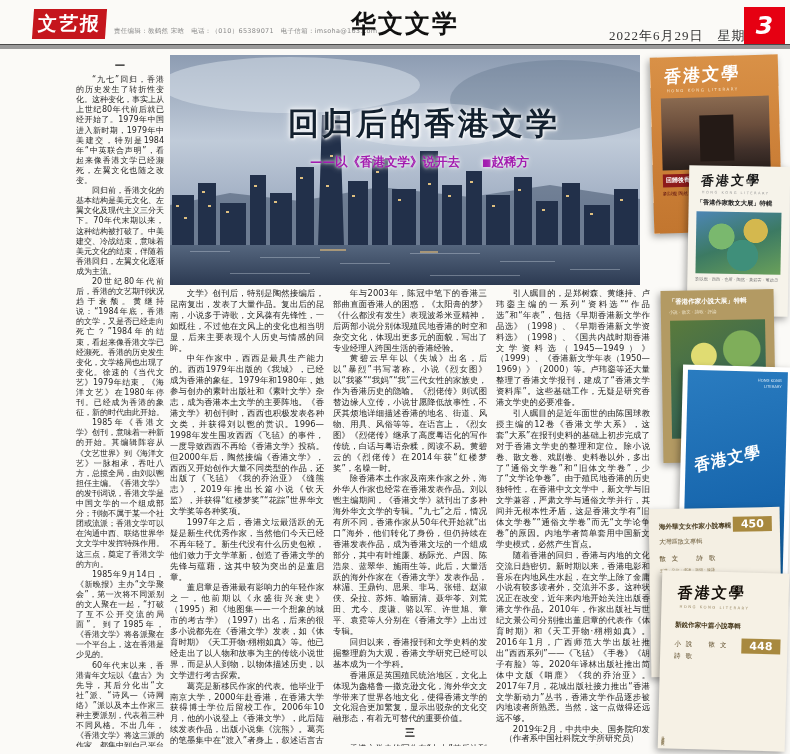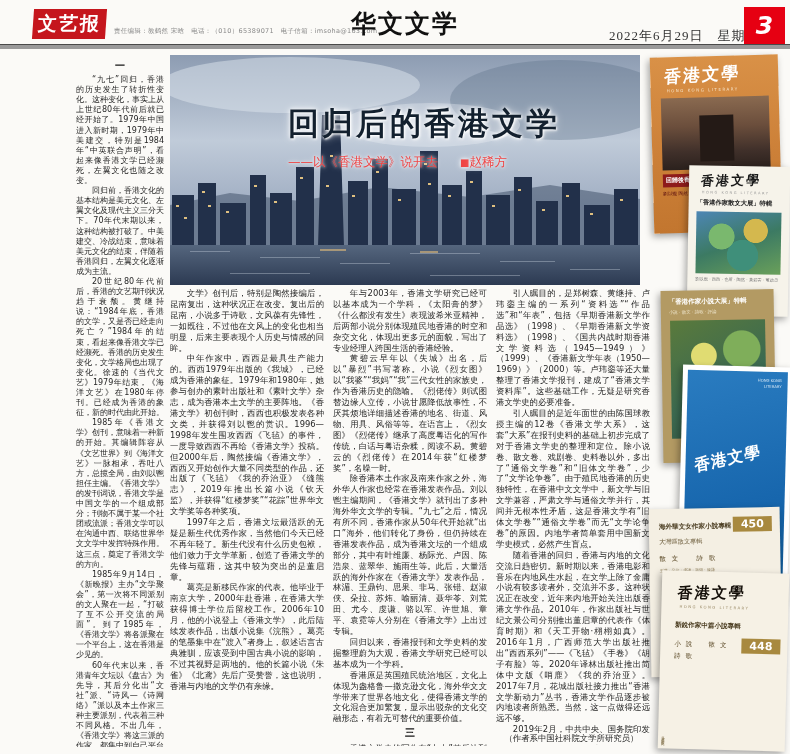--- a/index.html
+++ b/index.html
@@ -18,22 +18,22 @@
     color:#fff;display:flex;align-items:center;justify-content:center;
     font-size:25px;font-weight:bold;font-style:italic;}
   .header-rule{position:absolute;left:0;top:44px;width:790px;height:4px;background:#9a9a9a;border-top:1px solid #4a4a4a;}
 
   
   #photo{position:absolute;left:170px;top:55px;width:470px;height:270px;overflow:hidden;}
   #photo svg{display:block;}
   .title-overlay{position:absolute;left:118px;top:48px;width:360px;pointer-events:none;}
   .article-title{font-size:31px;font-weight:900;color:#13202e;letter-spacing:3px;
     text-shadow:0 0 4px rgba(255,255,255,.95),0 0 9px rgba(255,255,255,.85),1px 1px 2px rgba(255,255,255,.9);}
-  .article-sub-row{margin-top:9px;font-size:12.5px;font-weight:normal;color:#ef4444;
-    text-shadow:0 0 3px rgba(255,255,255,.95),0 0 6px rgba(255,255,255,.8);}
+  .article-sub-row{margin-top:9px;font-size:12.5px;font-weight:bold;color:#a21caf;
+    text-shadow:0 0 3px rgba(255,255,255,.95),0 0 6px rgba(255,255,255,.8);margin-left:22px;}
   .author{margin-left:22px;}
   .author-marker{font-size:10px;}
 
   
   .col{position:absolute;overflow:hidden;color:#262626;text-align:justify;}
   #col-left{left:76px;top:57px;width:88px;height:690px;font-size:8px;line-height:10.1px;}
   #col1{left:170px;top:288px;width:154px;height:458px;font-size:8.4px;line-height:10.9px;}
   #col2{left:333px;top:288px;width:154px;height:458px;font-size:8.4px;line-height:10.9px;}
   #col3{left:496px;top:288px;width:154px;height:458px;font-size:8.4px;line-height:10.9px;}
   .para{margin:0;text-indent:2em;}
@@ -209,27 +209,28 @@
   <div id="col-left" class="col">
       <div class="sec-marker">一</div>
       <p class="para">“九七”回归，香港的历史发生了转折性变化。这种变化，事实上从上世纪80年代前后就已经开始了。1979年中国进入新时期，1979年中美建交，特别是1984年“中英联合声明”，看起来像香港文学已经濒死，左翼文化也随之改变。</p>
       <p class="para">回归前，香港文化的基本结构是美元文化、左翼文化及现代主义三分天下。70年代末期以来，这种结构被打破了。中美建交、冷战结束，意味着美元文化的结束，伴随着香港回归，左翼文化逐渐成为主流。</p>
       <p class="para">20世纪80年代前后，香港的文艺期刊状况趋于衰颓。黄继持说：“1984年底，香港的文学，又是否已经走向死亡？”1984年的结束，看起来像香港文学已经濒死。香港的历史发生变化，文学格局也出现了变化。徐速的《当代文艺》1979年结束，《海洋文艺》在1980年停刊。已经成为香港的象征，新的时代由此开始。</p>
       <p class="para">1985年《香港文学》创刊，意味着一种新的开始。其编辑阵容从《文艺世界》到《海洋文艺》一脉相承，吞吐八方，总揽全局，由刘以鬯担任主编。《香港文学》的发刊词说，香港文学是中国文学的一个组成部分；刊物不属于某一个社团或流派；香港文学可以在沟通中西、联络世界华文文学中发挥特殊作用。这三点，奠定了香港文学的方向。</p>
       <p class="para">1985年9月14日，《新晚报》主办“文学聚会”，第一次将不同派别的文人聚在一起，“打破了互不公开交流的局面”。到了1985年，《香港文学》将各派聚在一个平台上，这在香港是少见的。</p>
       <p class="para">60年代末以来，香港青年文坛以《盘古》为先导，其后分化出“文社”派、“诗风—《诗网络》”派以及本土作家三种主要派别，代表着三种不同风格。不出几年，《香港文学》将这三派的作家，都集中到自己平台上了。</p>
     </div>
   <div id="col1" class="col">
-      <p class="para">文学》创刊后，特别是陶然接编后，昆南复出，这种状况正在改变。复出后的昆南，小说多于诗歌，文风葆有先锋性，一如既往，不过他在文风上的变化也相当明显，后来主要表现个人历史与情感的回眸。</p>
+      <p class="para">文学》创刊后，特别是陶然接编后，昆南复出，发表了大量作品。复出后的昆南，小说多于诗歌，文风葆有先锋性，一如既往，不过他在文风上的变化也相当明显，后来主要表现个人历史与情感的回眸。</p>
       <p class="para">中年作家中，西西是最具生产能力的。西西1979年出版的《我城》，已经成为香港的象征。1979年和1980年，她参与创办的素叶出版社和《素叶文学》杂志，成为香港本土文学的主要阵地。《香港文学》初创刊时，西西也积极发表各种文类，并获得刘以鬯的赏识。1996—1998年发生围攻西西《飞毡》的事件，一度导致西西不再给《香港文学》投稿。但2000年后，陶然接编《香港文学》，西西又开始创作大量不同类型的作品，还出版了《飞毡》《我的乔治亚》《缝熊志》，2019年推出长篇小说《钦天监》，并获得“红楼梦奖”“花踪”世界华文文学奖等各种奖项。</p>
       <p class="para">1997年之后，香港文坛最活跃的无疑是新生代优秀作家，当然他们今天已经不再年轻了。新生代没有什么历史包袱，他们致力于文学革新，创造了香港文学的先锋与蕴藉，这其中较为突出的是董启章。</p>
+      <p class="para">董启章是香港最有影响力的年轻作家之一，他前期以《永盛街兴衰史》（1995）和《地图集——一个想象的城市的考古学》（1997）出名，后来的很多小说都先在《香港文学》发表，如《体育时期》《天工开物·栩栩如真》等。他已经走出了以人物和故事为主的传统小说世界，而是从人到物，以物体描述历史，以文学进行考古探索。</p>
       <p class="para">葛亮是新移民作家的代表。他毕业于南京大学，2000年赴香港，在香港大学获得博士学位后留校工作。2006年10月，他的小说登上《香港文学》，此后陆续发表作品，出版小说集《浣熊》。葛亮的笔墨集中在“渡入”者身上，叙述语言古典雅驯，应该受到中国古典小说的影响，不过其视野是两地的。他的长篇小说《朱雀》《北鸢》先后广受赞誉，这也说明，香港与内地的文学仍有亲缘。</p>
     </div>
   <div id="col2" class="col">
-      <p class="para">年与2003年，香港文学研究已经可以基本成为一个学科，《太阳膏的梦》《什么都没有发生》表现波希米亚精神，后两部小说分别体现殖民地香港的时空和杂交文化，体现出更多元的面貌，写出了专业经理人跨国生活的香港经验。</p>
+      <p class="para">年与2003年，陈冠中笔下的香港三部曲直面香港人的困惑，《太阳膏的梦》《什么都没有发生》表现波希米亚精神，后两部小说分别体现殖民地香港的时空和杂交文化，体现出更多元的面貌，写出了专业经理人跨国生活的香港经验。</p>
       <p class="para">黄碧云早年以《失城》出名，后以“暴烈”书写著称。小说《烈女图》以“我婆”“我妈”“我”三代女性的家族史，作为香港历史的隐喻。《烈佬传》则试图替边缘人立传，小说甘愿降低故事性，不厌其烦地详细描述香港的地名、街道、风物、用具、风俗等等。在语言上，《烈女图》《烈佬传》继承了高度粤语化的写作传统，白话与粤语杂糅，阅读不易。黄碧云的《烈佬传》在2014年获“红楼梦奖”，名噪一时。</p>
       <p class="para">除香港本土作家及南来作家之外，海外华人作家也经常在香港发表作品。刘以鬯主编期间，《香港文学》就刊出了多种海外华文文学的专辑。“九七”之后，情况有所不同，香港作家从50年代开始就“出口”海外，他们转化了身份，但仍持续在香港发表作品，成为香港文坛的一个组成部分，其中有叶维廉、杨际光、卢因、陈浩泉、蓝翠华、施雨生等。此后，大量活跃的海外作家在《香港文学》发表作品，林湄、王鼎钧、思果、非马、张错、赵淑侠、朵拉、苏炜、喻丽清、聂华苓、刘荒田、尤今、虔谦、骆以军、许世旭、章平、袁霓等人分别在《香港文学》上出过专辑。</p>
       <p class="para">回归以来，香港报刊和文学史料的发掘整理蔚为大观，香港文学研究已经可以基本成为一个学科。</p>
       <p class="para">香港原是英国殖民统治地区，文化上体现为盎格鲁—撒克逊文化，海外华文文学带来了世界各地文化，使得香港文学的文化混合更加繁复，显示出驳杂的文化交融形态，有着无可替代的重要价值。</p>
       <div class="sec-marker">三</div>
       <p class="para">香港文学史的写作在“九七”前后达到高潮，内地学者率先推出了多部香港文学史，香港本地的研究似乎较内地为迟，原因之一是史料积累还不够火候。在《香港文学史》的写作之外，更见功力的是资料积累，“九七”前后，香港学者开始系统整理本地报刊，这其中较</p>
     </div>
   <div id="col3" class="col">
       <p class="para">引人瞩目的，是郑树森、黄继持、卢玮銮主编的一系列“资料选”“作品选”和“年表”，包括《早期香港新文学作品选》（1998）、《早期香港新文学资料选》（1998）、《国共内战时期香港文学资料选（1945—1949）》（1999）、《香港新文学年表（1950—1969）》（2000）等。卢玮銮等还大量整理了香港文学报刊，建成了“香港文学资料库”。这些基础工作，无疑是研究香港文学史的必要准备。</p>
       <p class="para">引人瞩目的是近年面世的由陈国球教授主编的12卷《香港文学大系》，这套“大系”在报刊史料的基础上初步完成了对于香港文学史的整理和定位。除小说卷、散文卷、戏剧卷、史料卷以外，多出了“通俗文学卷”和“旧体文学卷”，少了“文学论争卷”。由于殖民地香港的历史独特性，在香港中文文学中，新文学与旧文学兼容，严肃文学与通俗文学并行，其间并无根本性矛盾，这是香港文学有“旧体文学卷”“通俗文学卷”而无“文学论争卷”的原因。内地学者简单套用中国新文学史模式，必然产生盲点。</p>

